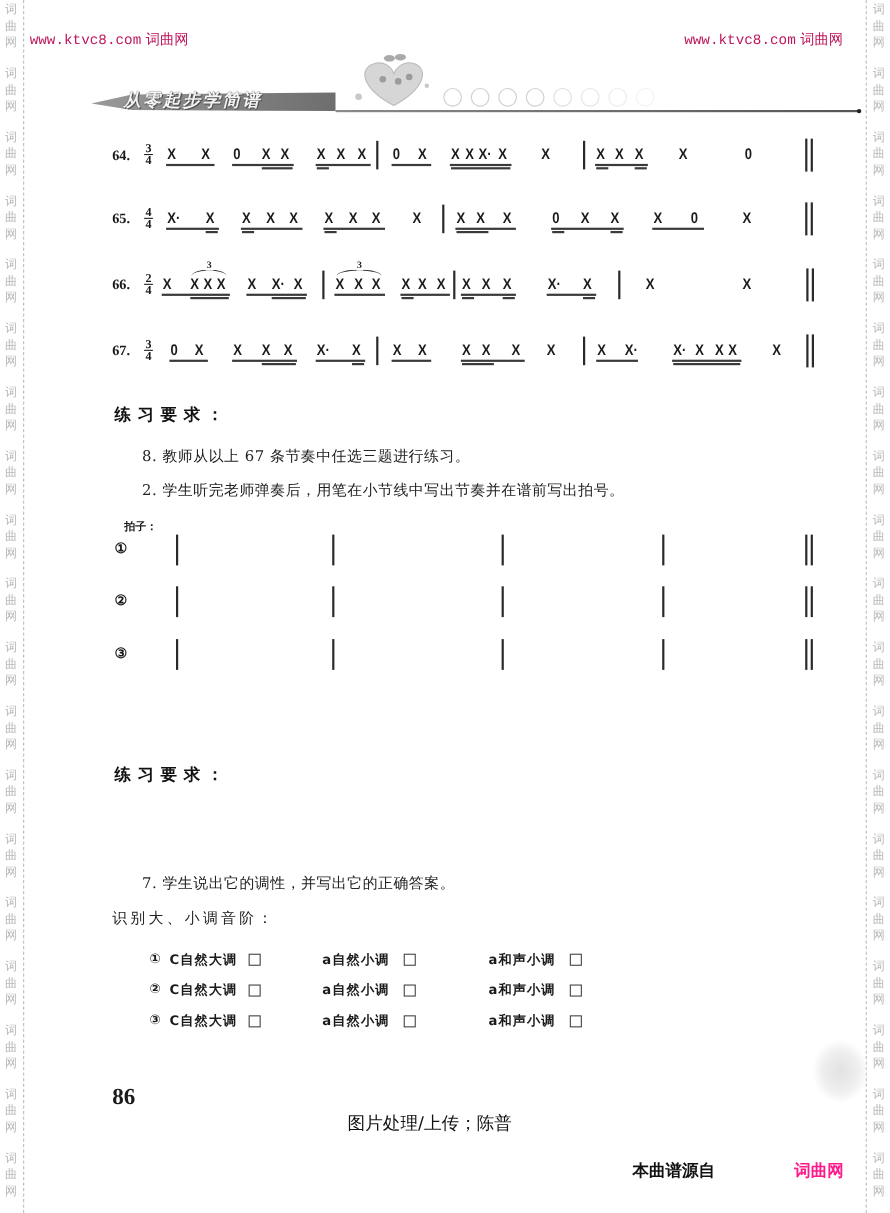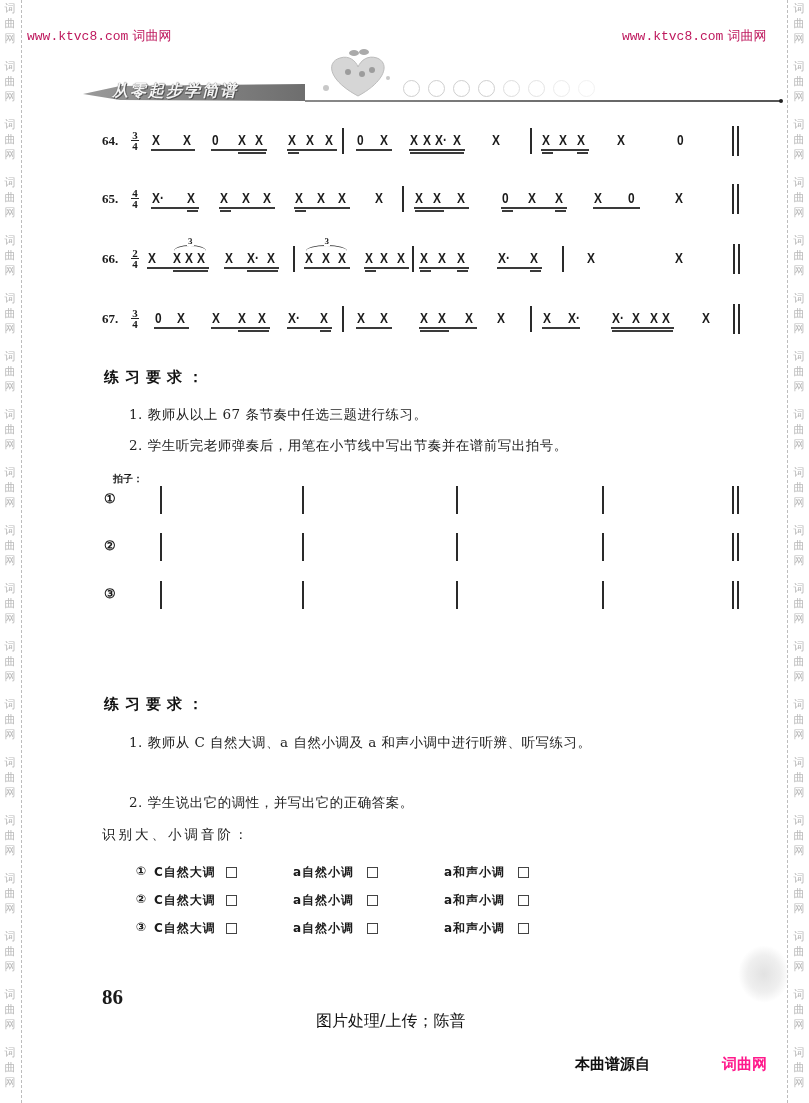--- a/index.html
+++ b/index.html
@@ -452,21 +452,21 @@
       <span class="abs note" style="left: 650px; top: 310px;">X</span>
       <span class="abs note" style="left: 662px; top: 310px;">X</span>
       <div class="ul" style="left: 611px; top: 327px; width: 63px;"></div>
       <div class="ul" style="left: 612px; top: 330px; width: 61px;"></div>
       <span class="abs note" style="left: 702px; top: 310px;">X</span>
       <div class="bar" style="left: 733px; top: 304px; height: 30px;"></div>
       <div class="bar" style="left: 738px; top: 304px; height: 30px;"></div>
     </div>
 
   <div class="abs req-title" style="left:104px;top:368px">练习要求：</div>
-  <div class="abs item" style="left:129px;top:406px">1. 教师从以上 67 条节奏中任选三题进行练习。</div>
+  <div class="abs item" style="left:129px;top:406px">8. 教师从以上 67 条节奏中任选三题进行练习。</div>
   <div class="abs item" style="left:129px;top:437px">2. 学生听完老师弹奏后，用笔在小节线中写出节奏并在谱前写出拍号。</div>
 
   <div class="abs meter" style="left:113px;top:472px">拍子：</div>
   <div id="dictation-area">
       <span class="abs rowlbl" style="left: 104px; top: 491px;">①</span>
       <div class="bar" style="left: 160px; top: 486px; height: 28px; width: 1.5px;"></div>
       <div class="bar" style="left: 302px; top: 486px; height: 28px; width: 1.5px;"></div>
       <div class="bar" style="left: 456px; top: 486px; height: 28px; width: 1.5px;"></div>
       <div class="bar" style="left: 602px; top: 486px; height: 28px; width: 1.5px;"></div>
       <div class="bar" style="left: 732px; top: 486px; height: 28px; width: 1.5px;"></div>
@@ -481,22 +481,21 @@
       <span class="abs rowlbl" style="left: 104px; top: 586px;">③</span>
       <div class="bar" style="left: 160px; top: 581px; height: 28px; width: 1.5px;"></div>
       <div class="bar" style="left: 302px; top: 581px; height: 28px; width: 1.5px;"></div>
       <div class="bar" style="left: 456px; top: 581px; height: 28px; width: 1.5px;"></div>
       <div class="bar" style="left: 602px; top: 581px; height: 28px; width: 1.5px;"></div>
       <div class="bar" style="left: 732px; top: 581px; height: 28px; width: 1.5px;"></div>
       <div class="bar" style="left: 737px; top: 581px; height: 28px; width: 1.5px;"></div>
     </div>
 
   <div class="abs req-title" style="left:104px;top:695px">练习要求：</div>
-  <div class="abs item" style="left:129px;top:734px">1. 教师从 C 自然大调、a 自然小调及 a 和声小调中进行听辨、听写练习。</div>
-  <div class="abs item" style="left:129px;top:794px">2. 学生说出它的调性，并写出它的正确答案。</div>
+  <div class="abs item" style="left:129px;top:794px">7. 学生说出它的调性，并写出它的正确答案。</div>
   <div class="abs item" style="left:102px;top:826px;letter-spacing:3px">识别大、小调音阶：</div>
   <div id="options-area">
       <span class="abs opt" style="left: 136px; top: 864px;">①</span>
       <span class="abs opt" style="left: 154px; top: 864px;">C自然大调</span>
       <div class="box" style="left: 226px; top: 867px;"></div>
       <span class="abs opt" style="left: 293px; top: 864px;">a自然小调</span>
       <div class="box" style="left: 367px; top: 867px;"></div>
       <span class="abs opt" style="left: 444px; top: 864px;">a和声小调</span>
       <div class="box" style="left: 518px; top: 867px;"></div>
       <span class="abs opt" style="left: 136px; top: 892px;">②</span>

